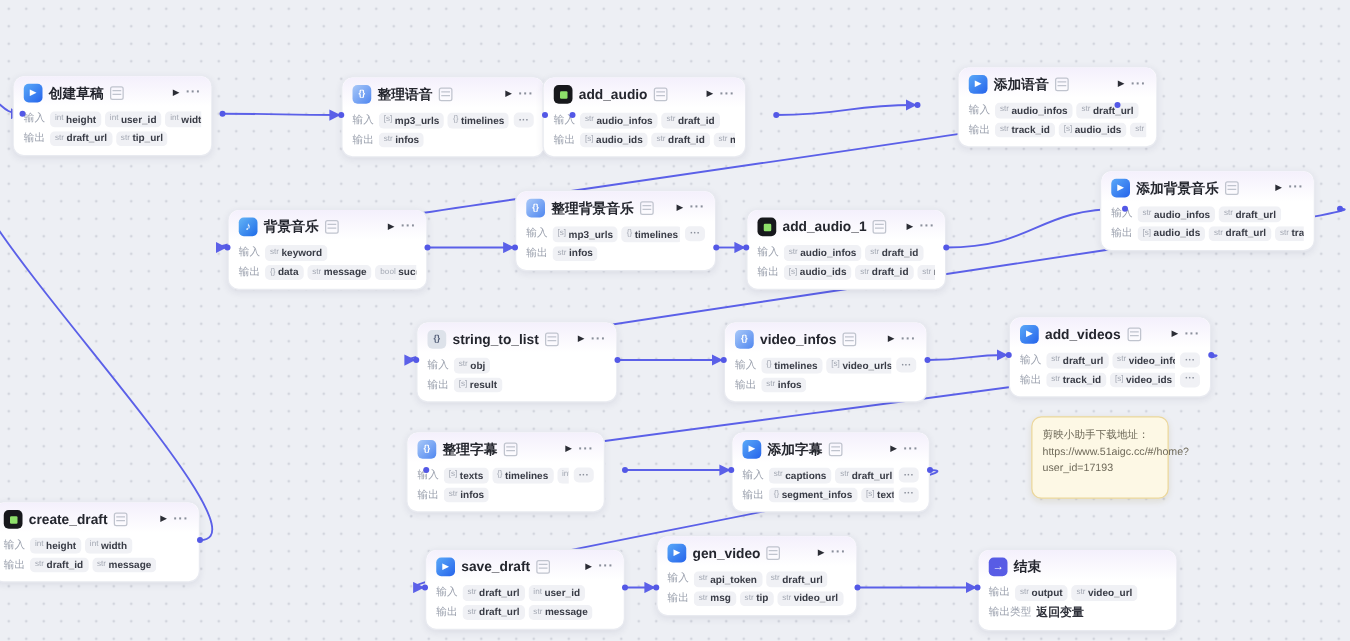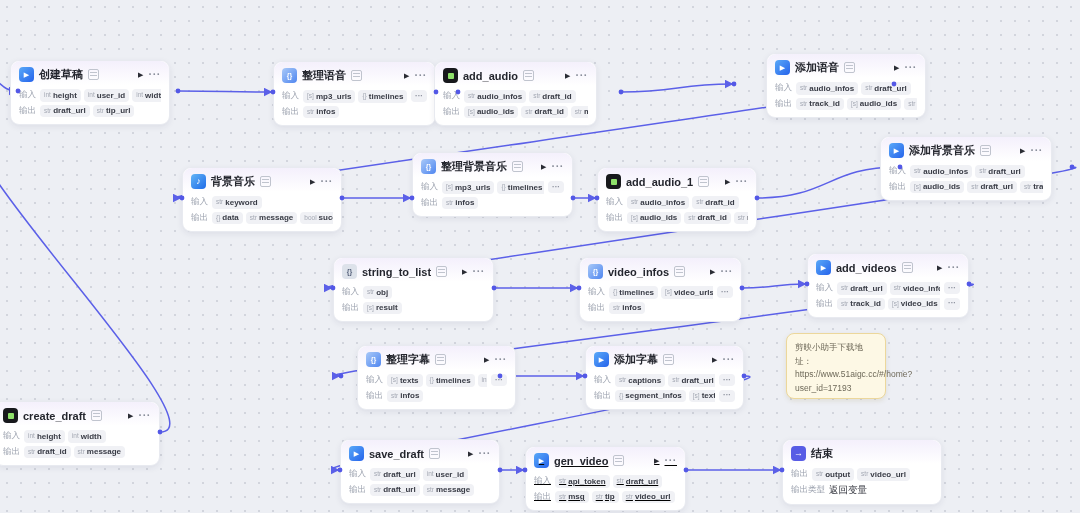--- a/index.html
+++ b/index.html
@@ -33,21 +33,21 @@
   .run{font-size:7px;color:#2b2d35;cursor:pointer;line-height:1;}
   .more{font-size:11px;color:#8a8f9b;font-weight:700;cursor:pointer;line-height:.6;letter-spacing:.5px;}
   .row{display:flex;align-items:center;gap:4px;margin-top:3px;white-space:nowrap;}
   .row-label{font-size:8.5px;color:#9aa0ad;flex:none;}
   .tags{display:flex;gap:3px;overflow:hidden;min-width:0;}
   .pill{background:#f0f1f5;border-radius:4px;padding:1.5px 4px;font-size:8px;color:#393c46;
     font-weight:700;display:inline-flex;align-items:center;gap:2px;flex:none;line-height:1.2;}
   .pill .t{font-size:6.5px;color:#a3a8b3;font-weight:400;}
   .ovf{background:#f0f1f5;border-radius:4px;padding:1.5px 4px;font-size:8px;color:#8a8f9b;
     flex:none;font-weight:700;line-height:1.1;cursor:pointer;}
-  .row-text{font-size:9.5px;color:#2f313a;font-weight:400;}
+  .row-text{font-size:9.5px;color:#2f313a;font-weight:700;}
   .sticky{position:absolute;z-index:2;box-sizing:border-box;background:#fdf8e5;
     border:1px solid #ecd79b;border-radius:8px;box-shadow:0 2px 5px rgba(120,100,20,.12);
     padding:7px 8px;font-size:8.5px;color:#6e6959;line-height:1.6;}
 </style>
 </head>
 <body>
 
 <div class="canvas">
   <svg class="edges" width="1080" height="513">
       <defs>
@@ -504,21 +504,21 @@
             <span>track_id</span>
           </span>
           <span class="pill">
             <span class="t">[s]</span>
             <span>video_ids</span>
           </span>
         </span>
         <span class="ovf">···</span>
       </div>
     </div>
-    <div class="node" style="left: 357px; top: 345px; width: 159px; text-align: right;">
+    <div class="node" style="left: 325px; top: 345px; width: 159px; text-align: right;">
       <div class="node-header">
         <span class="node-icon icon-code-blue">{}</span>
         <span class="node-title">整理字幕</span>
         <span class="note-ic"></span>
         <span class="spacer"></span>
         <span class="run">▶</span>
         <span class="more">···</span>
       </div>
       <div class="row">
         <span class="row-label">输入</span>
@@ -652,21 +652,21 @@
             <span class="t">str</span>
             <span>draft_url</span>
           </span>
           <span class="pill">
             <span class="t">str</span>
             <span>message</span>
           </span>
         </span>
       </div>
     </div>
-    <div class="node" style="left: 525px; top: 446px; width: 161px; text-decoration: underline;">
+    <div class="node" style="left: 525px; top: 428px; width: 161px;">
       <div class="node-header">
         <span class="node-icon icon-jy">▶</span>
         <span class="node-title">gen_video</span>
         <span class="note-ic"></span>
         <span class="spacer"></span>
         <span class="run">▶</span>
         <span class="more">···</span>
       </div>
       <div class="row">
         <span class="row-label">输入</span>
@@ -716,18 +716,18 @@
             <span class="t">str</span>
             <span>video_url</span>
           </span>
         </span>
       </div>
       <div class="row">
         <span class="row-label">输出类型</span>
         <span class="row-text">返回变量</span>
       </div>
     </div>
-    <div class="sticky" style="left: 786px; top: 333px; width: 100px; height: 66px;">
+    <div class="sticky" style="left: 825px; top: 333px; width: 110px; height: 66px;">
       <div>剪映小助手下载地址：</div>
       <div>https://www.51aigc.cc/#/home?</div>
       <div>user_id=17193</div>
     </div>
   </div>
 
 </body></html>

